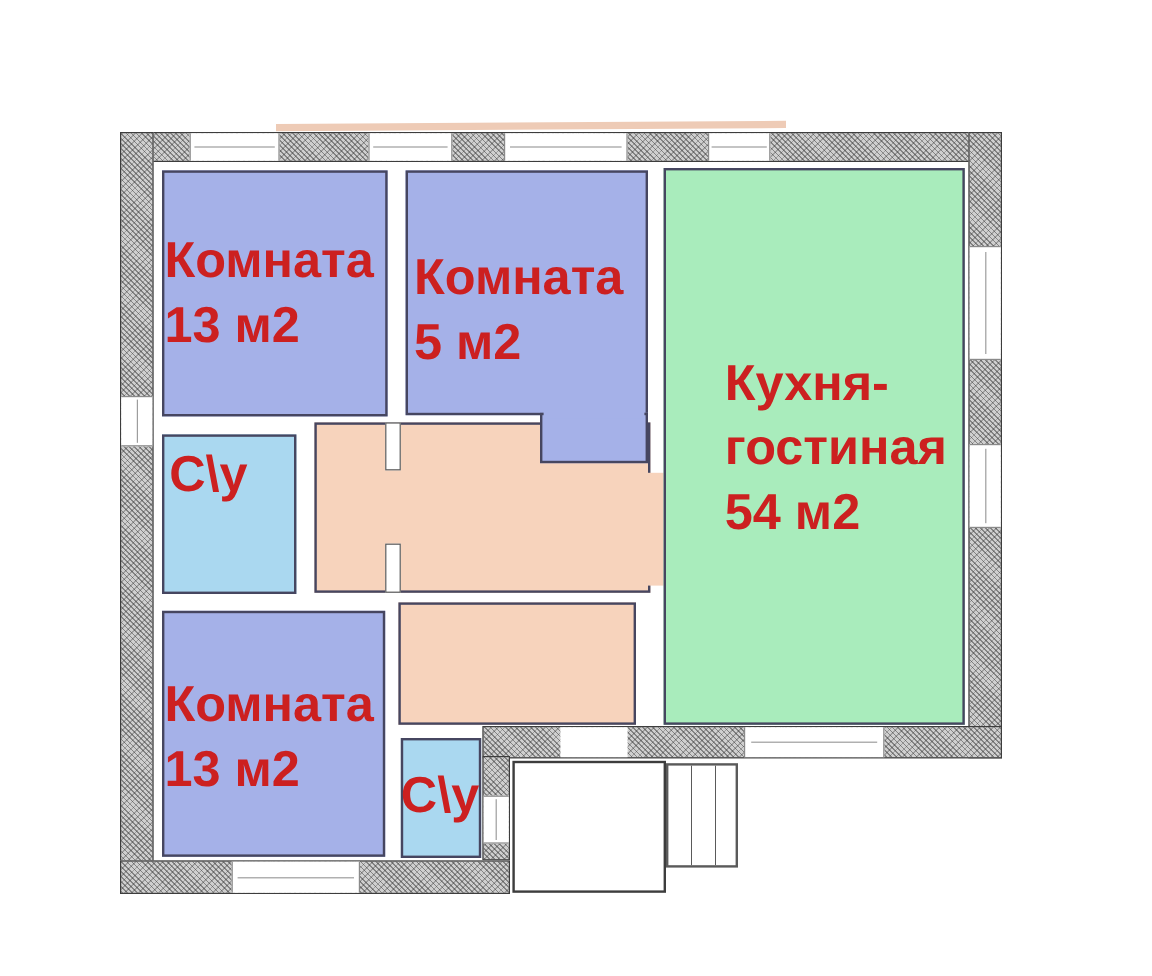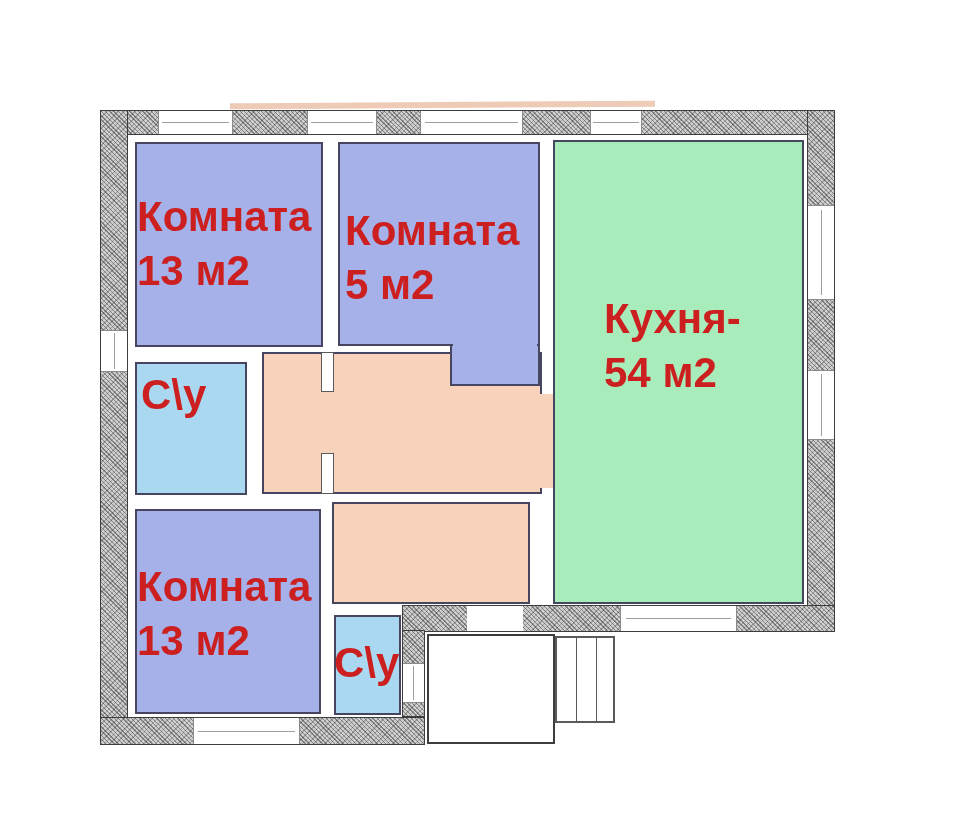--- a/index.html
+++ b/index.html
@@ -112,20 +112,21 @@
     <div>13 м2</div>
   </div>
 
   <div class="label" style="left:345px;top:204px;">
     <div>Комната</div>
     <div>5 м2</div>
   </div>
 
   <div class="label" style="left:580px;top:292px;margin-left:24px;">
     <div>Кухня-</div>
+    <div>гостиная</div>
     <div>54 м2</div>
   </div>
 
   <div class="label" style="left:141px;top:368px;">
     <div>С\у</div>
   </div>
 
   <div class="label" style="left:137px;top:560px;">
     <div>Комната</div>
     <div>13 м2</div>

